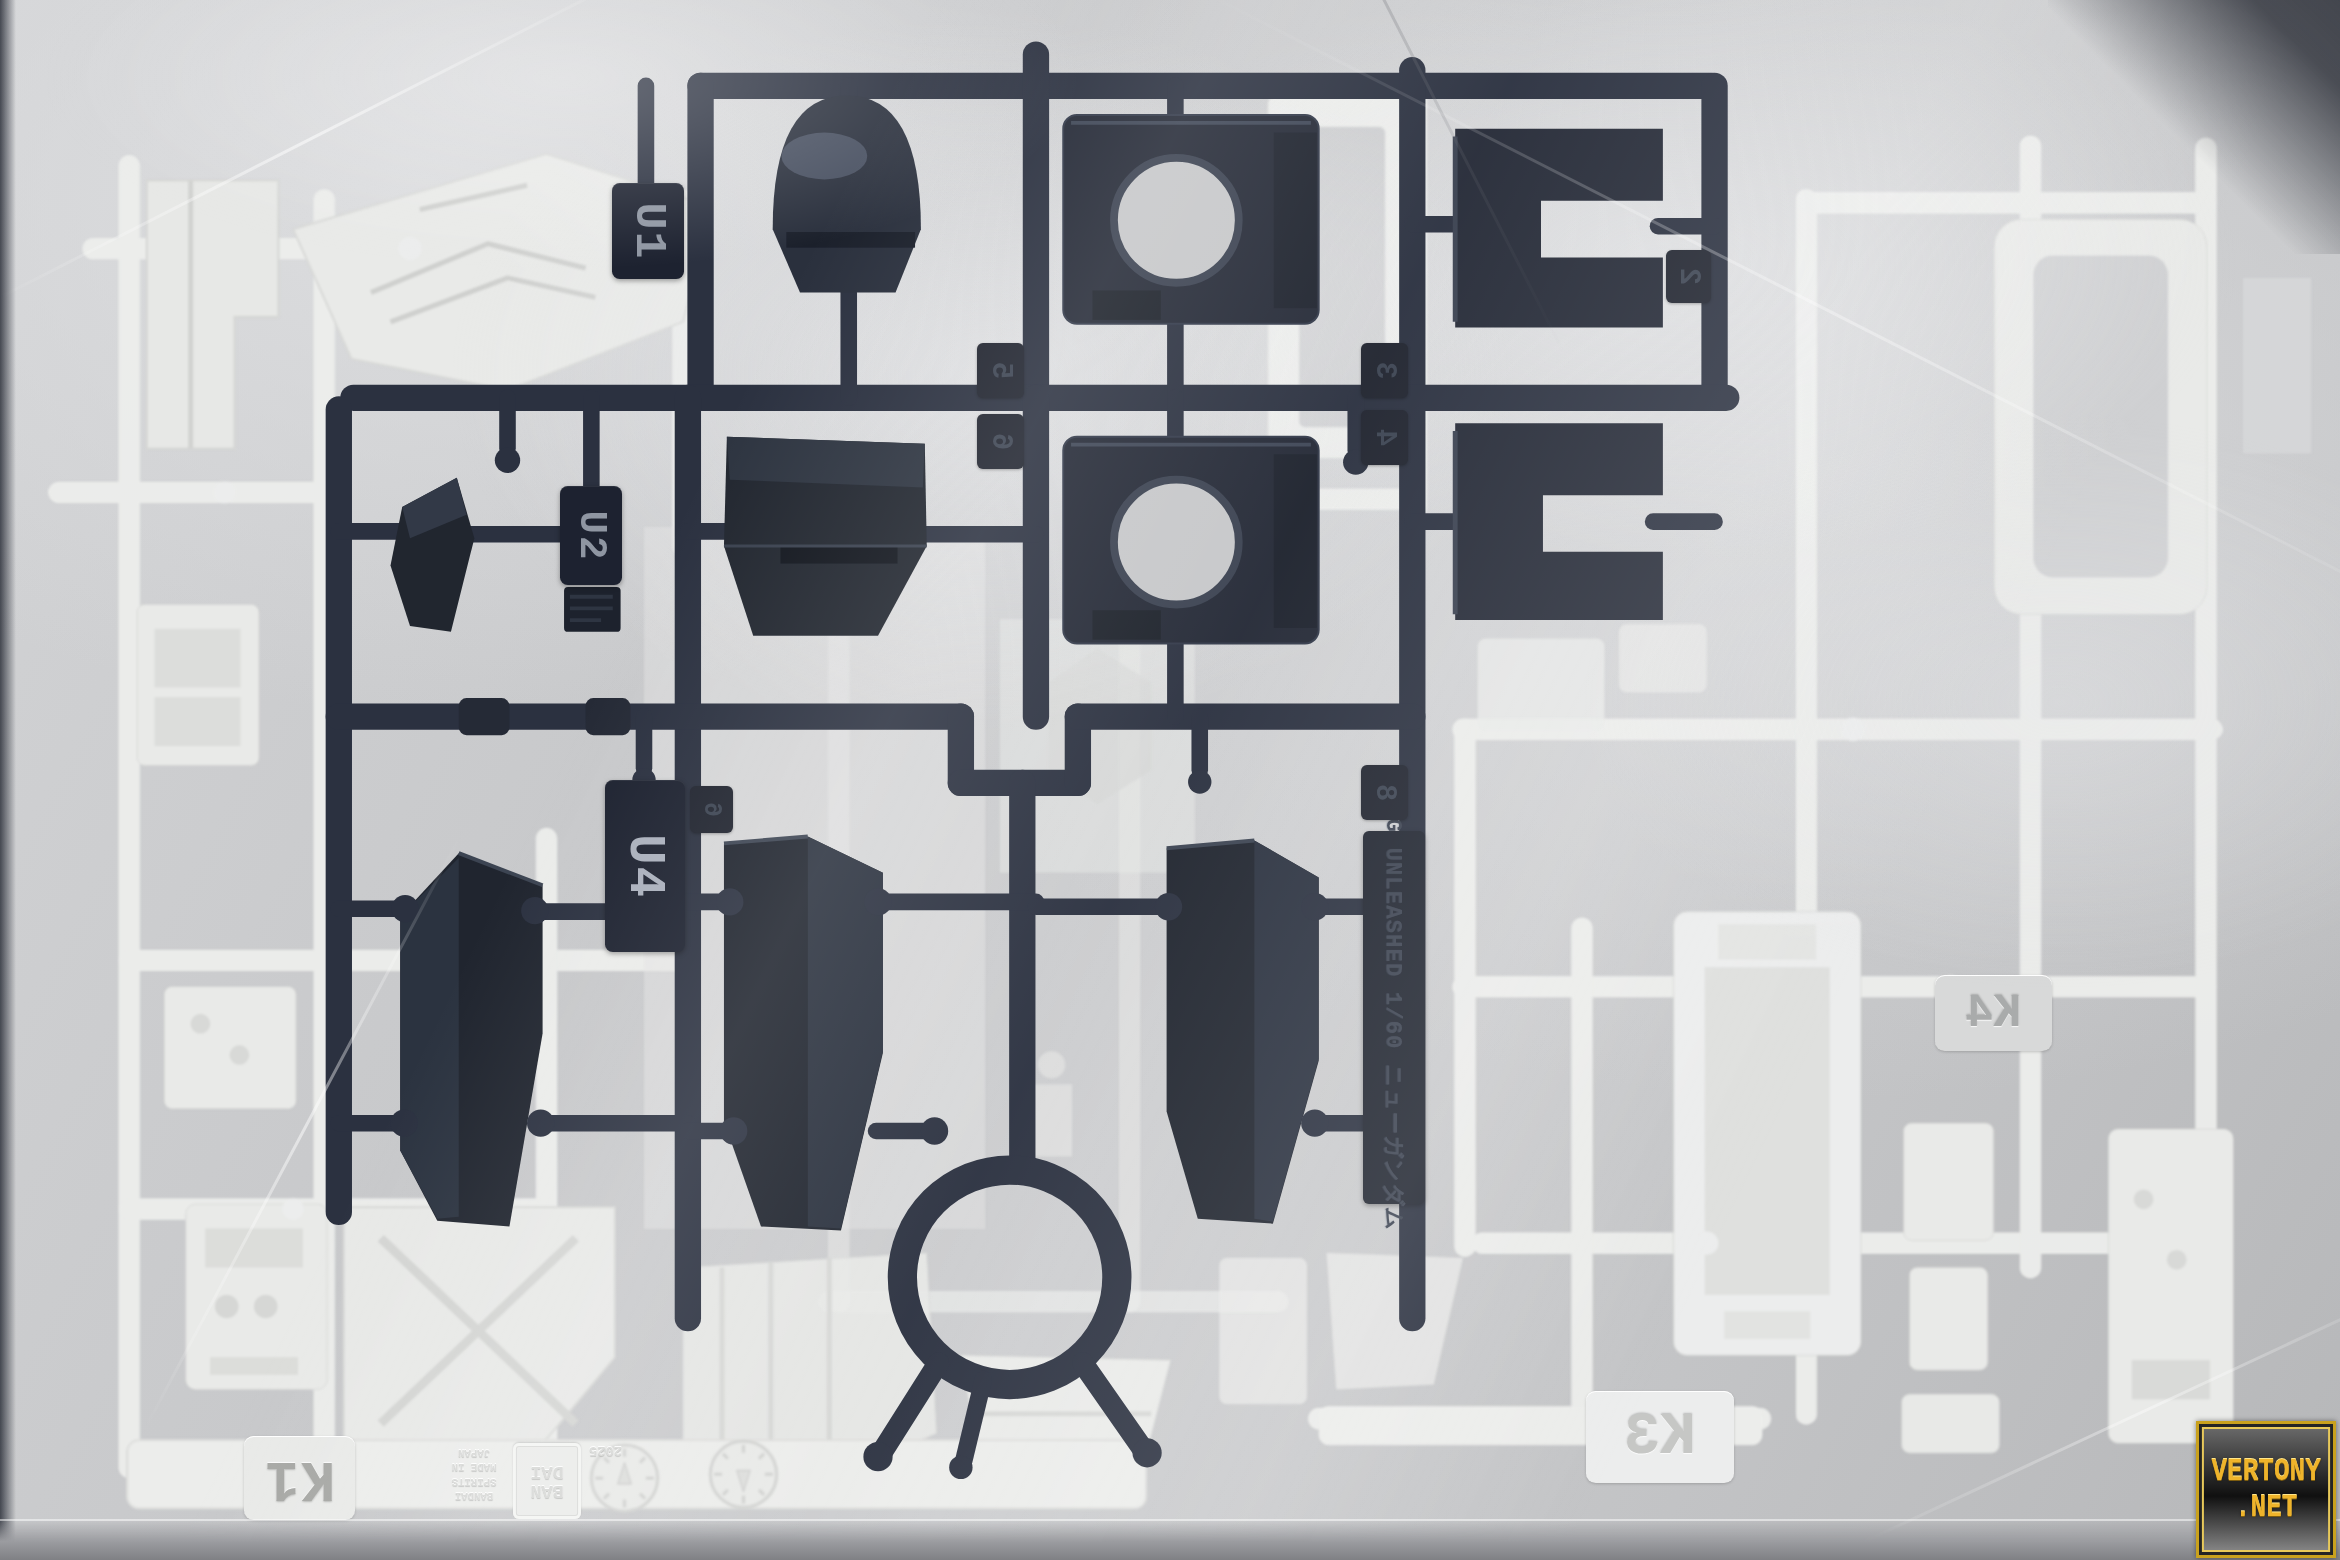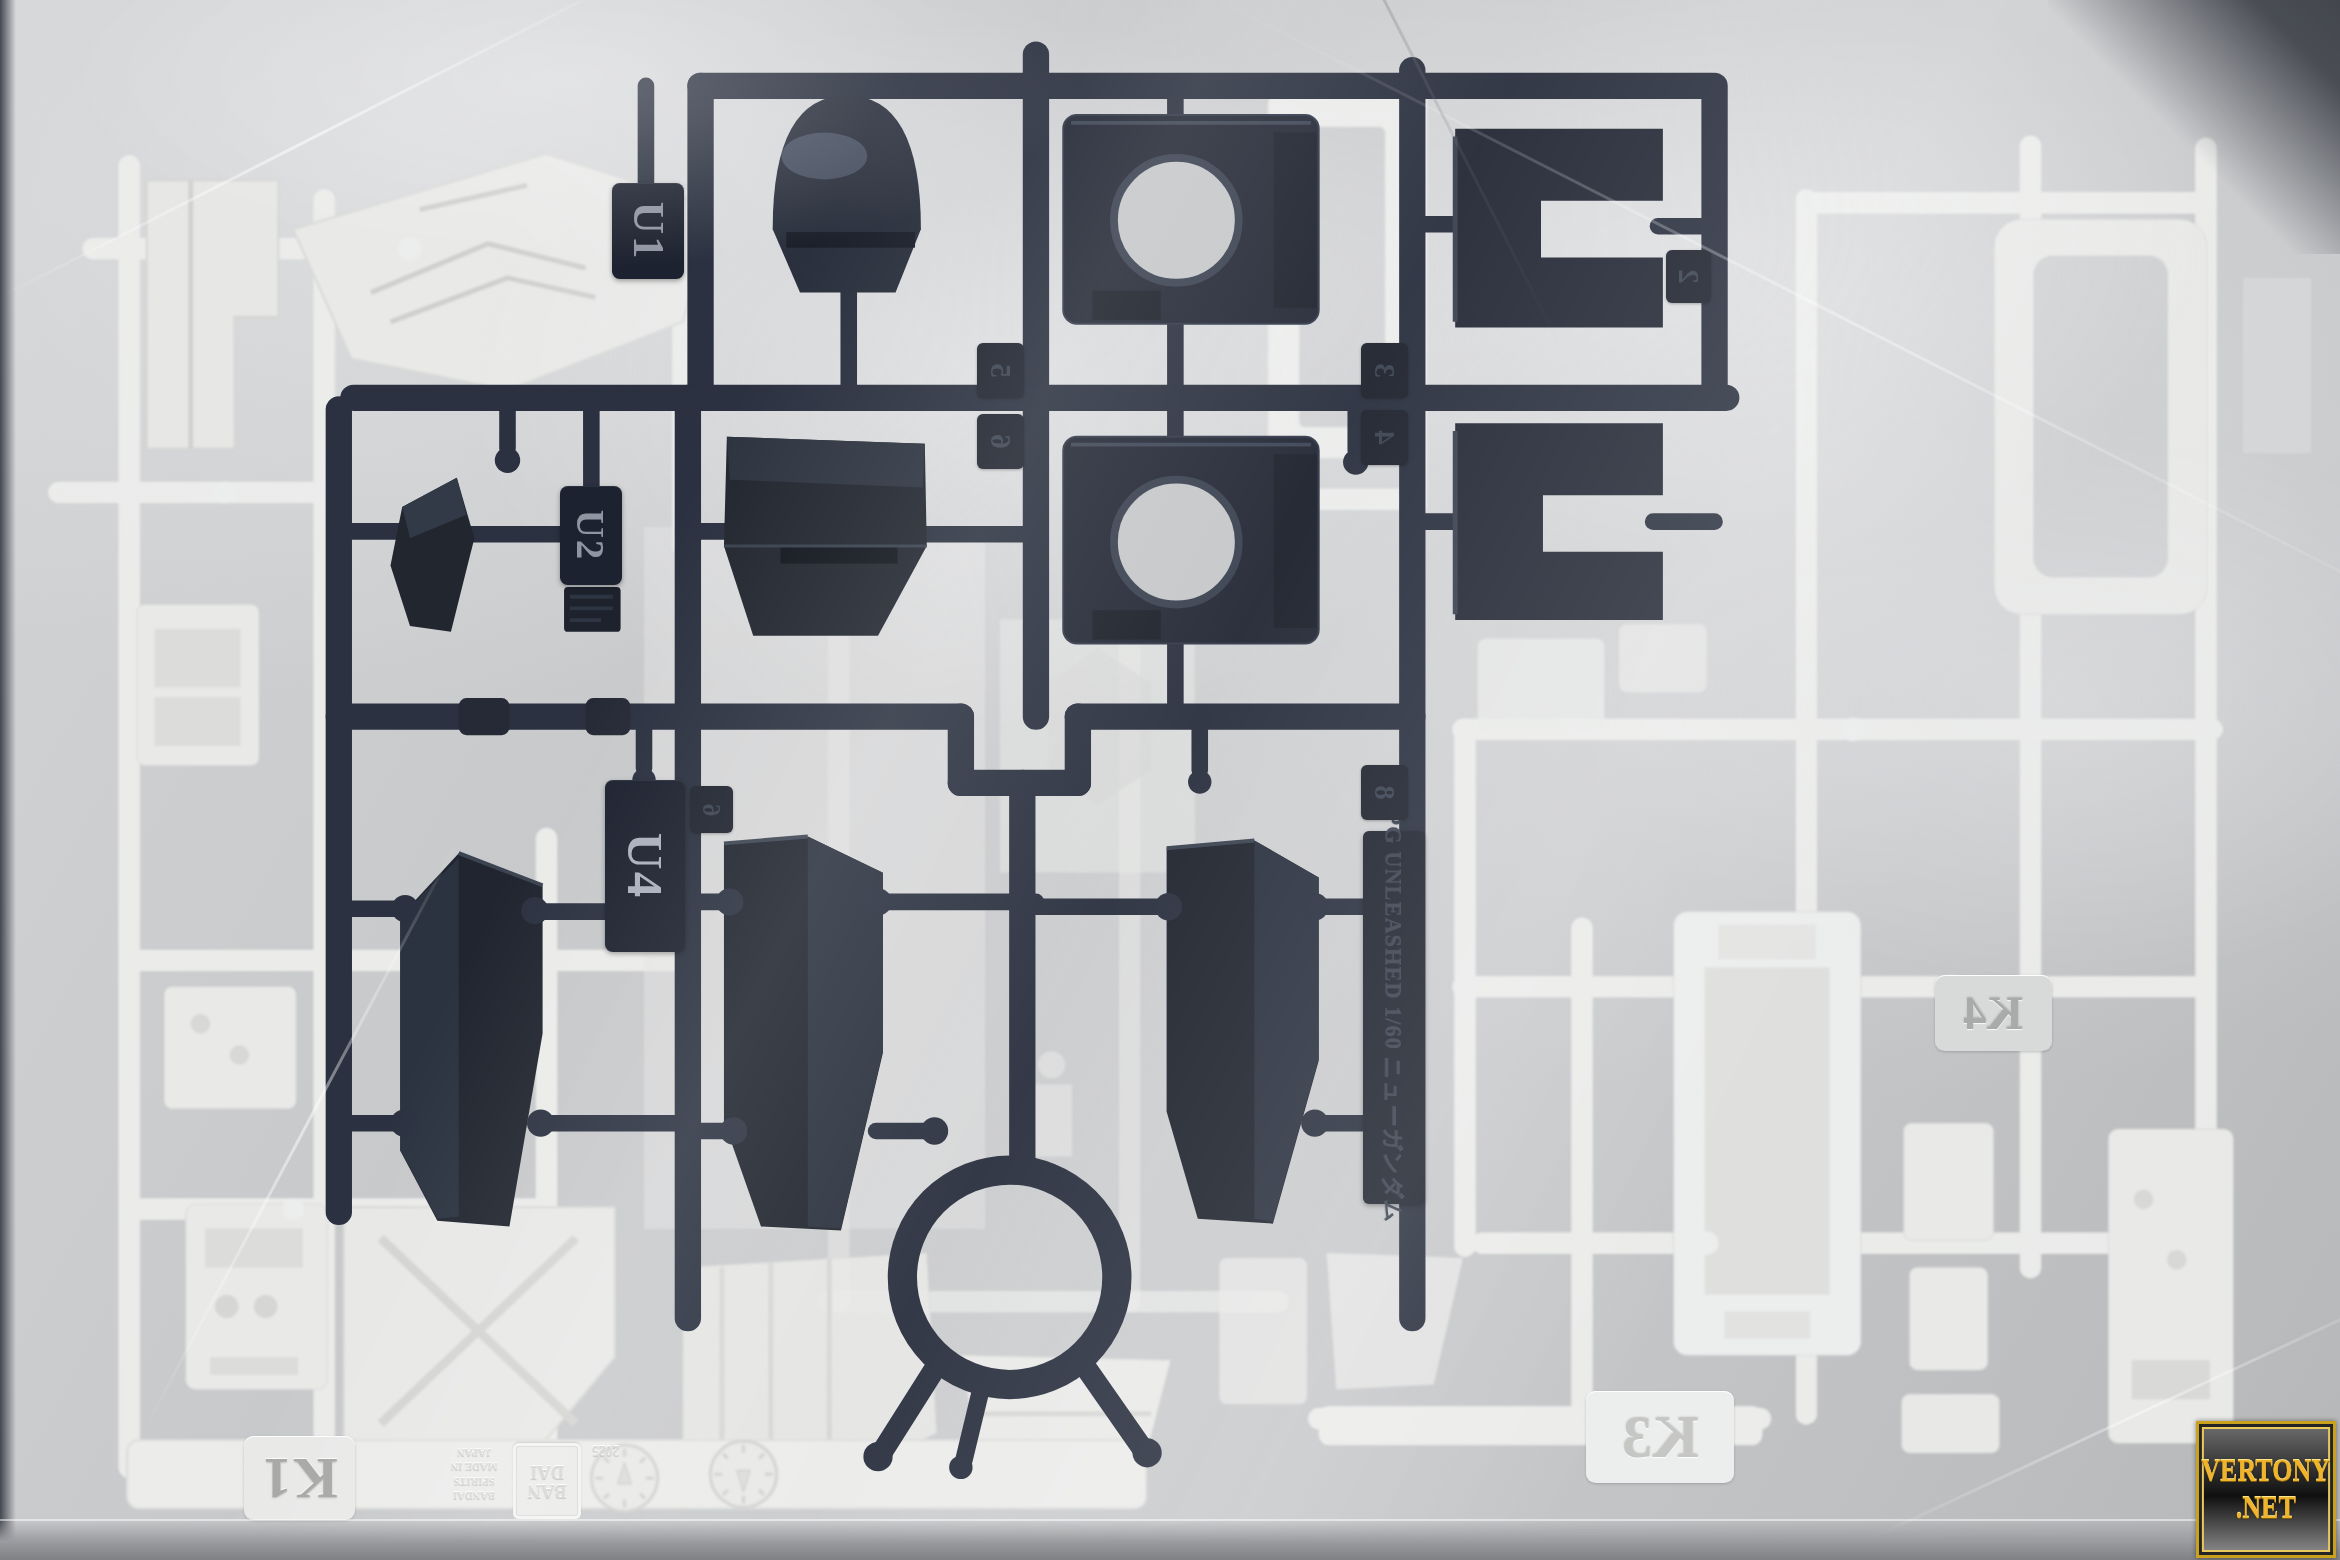--- a/index.html
+++ b/index.html
@@ -1,17 +1,17 @@
 <!DOCTYPE html>
 <html><head>
 <meta charset="utf-8">
 <style>
   html,body{margin:0;padding:0;background:#9a9b9e;}
   .stage{position:relative;width:2341px;height:1560px;overflow:hidden;
-         font-family:Liberation Serif, serif;
+         font-family:Liberation Mono, monospace;
          background:
            radial-gradient(ellipse 1365px 878px at 18% 12%, #dcddDF 0%, rgba(220,221,223,0) 60%),
            radial-gradient(ellipse 1560px 975px at 78% 30%, #d6d7d9 0%, rgba(214,215,217,0) 65%),
            linear-gradient(118deg,#d3d4d6 0%, #c7c8ca 35%, #cdced0 55%, #c2c3c5 78%, #b6b7b9 100%);}
   .abs{position:absolute;}
   svg{position:absolute;left:0;top:0;}
 
   
   .tagD{position:absolute;background:#1d2230;border-radius:7.8px;display:flex;align-items:center;justify-content:center;
         box-shadow:0 2px 4.9px rgba(0,0,0,.35), inset 0 1px 0 rgba(255,255,255,.07);}

